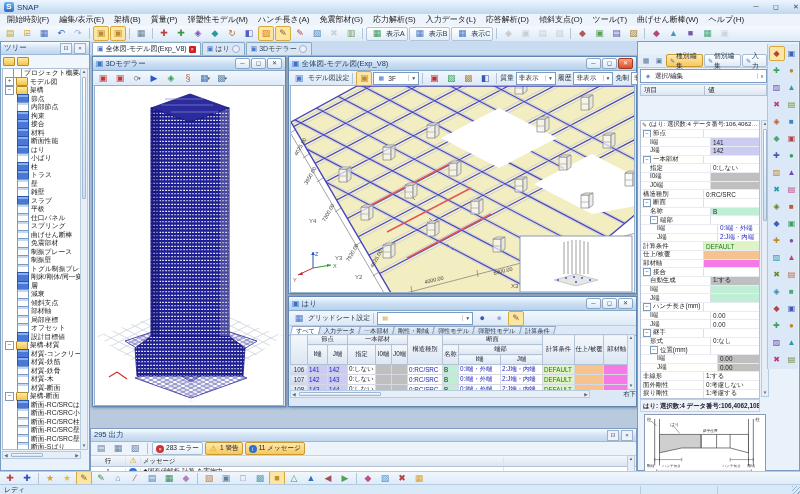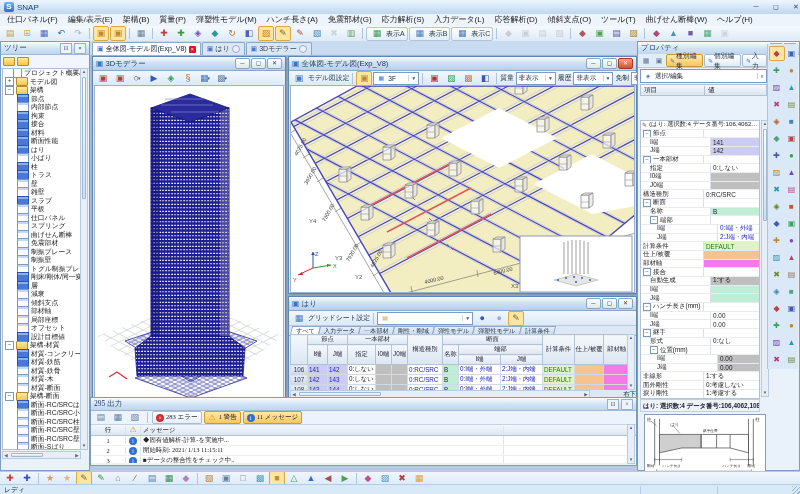--- a/index.html
+++ b/index.html
@@ -165,21 +165,21 @@
     <span class="app-logo">S</span>
     <span class="app-title">SNAP</span>
     <div class="win-controls">
       <span class="wc">─</span>
       <span class="wc">◻</span>
       <span class="wc">✕</span>
     </div>
   </div>
 
   <div class="menubar" id="menubar">
-      <span class="menu-item">仕口パネル(F)</span>
+      <span class="menu-item">開始時刻(F)</span>
       <span class="menu-item">編集/表示(E)</span>
       <span class="menu-item">架構(B)</span>
       <span class="menu-item">質量(P)</span>
       <span class="menu-item">弾塑性モデル(M)</span>
       <span class="menu-item">ハンチ長さ(A)</span>
       <span class="menu-item">免震部材(G)</span>
       <span class="menu-item">応力解析(S)</span>
       <span class="menu-item">入力データ(L)</span>
       <span class="menu-item">応答解析(D)</span>
       <span class="menu-item">傾斜支点(O)</span>
@@ -821,21 +821,21 @@
       <span class="sarr" style="bottom:0;left:0;">▼</span>
     </div>
     <div class="sbh" style="left:1px;width:300px;top:93px;">
       <span class="sarr" style="left:0;top:1px;">◀</span>
       <span class="sarr" style="right:0;top:1px;">▶</span>
       <span class="sthumb" style="top:1px;bottom:1px;left:8px;width:80px;"></span>
     </div>
     <div class="abs" style="left:302px;top:93px;width:45px;height:9px;font-size:6.4px;text-align:right;padding-right:3px;color:#234;">右下</div>
   </div>
 
-  <div class="panel" style="left:90px;top:397px;width:547px;height:69px;font-family:Liberation Serif, serif;">
+  <div class="panel" style="left:90px;top:428px;width:547px;height:57px;">
     <div class="phead-bar">
       <span>295 出力</span>
       <span class="phead-sp"></span>
       <span class="pin">⊡</span>
       <span class="pin">×</span>
     </div>
     <div class="otool">
       <span id="output-tool-icons" style="display:flex;gap:1px;">
           <span class="ticon" style="color: rgb(96, 128, 160);">▤</span>
           <span class="ticon" style="color: rgb(96, 128, 160);">▦</span>
@@ -891,26 +891,20 @@
           <span class="ocol4"></span>
         </div>
       </div>
     <div class="sbv" style="right:1px;top:26px;bottom:1px;">
       <span class="sarr" style="top:0;left:0;">▲</span>
       <span class="sarr" style="bottom:0;left:0;">▼</span>
     </div>
   </div>
 
   <div class="panel" style="left:637px;top:41px;width:163px;height:430px;">
-    <div class="phead-bar">
-      <span>プロパティ</span>
-      <span class="phead-sp"></span>
-      <span class="pin">⊡</span>
-      <span class="pin">×</span>
-    </div>
     <div style="position:absolute;left:0;top:12px;width:131px;bottom:0;">
       <div class="ptabs" id="prop-tabs">
         <span class="ticon" style="width:10px;color:#6080a0;font-size:7px;">▦</span>
         <span class="ticon" style="width:10px;color:#6080a0;font-size:7px;">▣</span>
       <span class="ptab on">
             <span style="color: rgb(72, 120, 200); font-size: 6px;">✎</span>
             <span>種別編集</span>
           </span>
           <span class="ptab">
             <span style="color: rgb(72, 120, 200); font-size: 6px;">✎</span>

